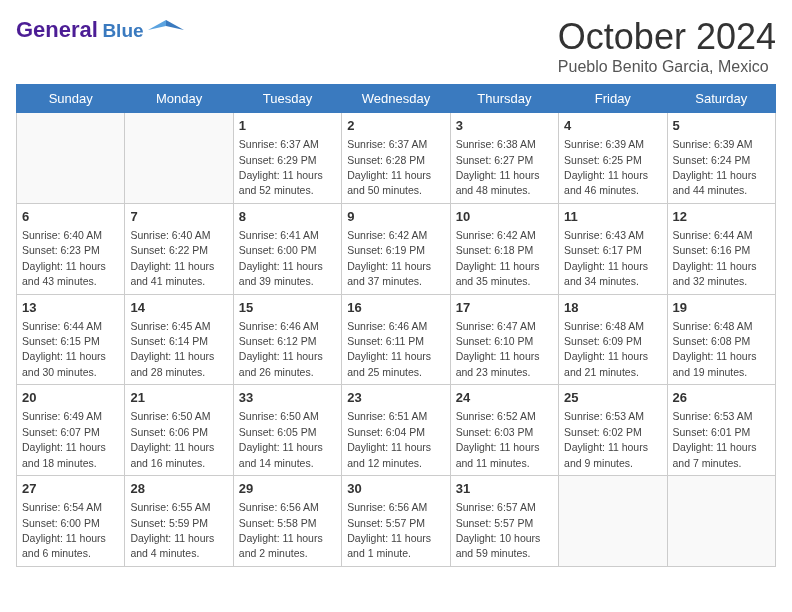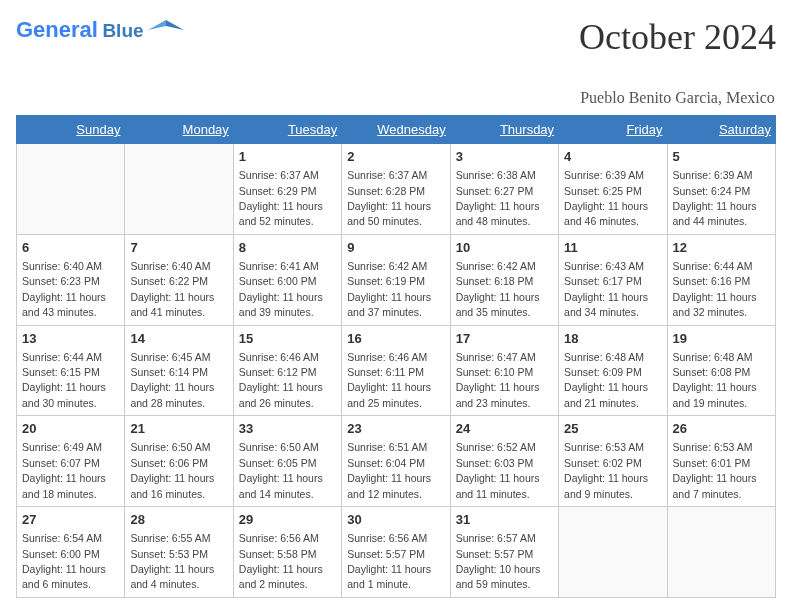--- a/index.html
+++ b/index.html
@@ -19,47 +19,44 @@
     .logo {
       display: flex;
       flex-direction: column;
       align-items: flex-start;
     }
     .logo-row {
       display: flex;
       align-items: center;
     }
     .title-block {
-      text-align: center;
-      font-family: Liberation Serif, serif;
+      text-align: left;
     }
     .month-title {
       font-size: 36px;
       color: #333;
       font-weight: normal;
     }
     .location {
       font-size: 16px;
       color: #555;
-      margin-top: 31px;
     }
     table {
       width: 100%;
       border-collapse: collapse;
       font-size: 11px;
     }
     thead tr th {
       background-color: #3a7abf;
       color: #fff;
       padding: 6px 4px;
-      text-align: right;
+      text-align: center;
       font-size: 13px;
       font-weight: normal;
       border: 1px solid #3a7abf;
-      text-decoration: underline;
     }
     tbody tr td {
       border: 1px solid #ccc;
       padding: 4px 5px;
       vertical-align: top;
       width: calc(100% / 7);
       height: 80px;
       color: #333;
       line-height: 1.4;
     }
@@ -77,21 +74,21 @@
       color: #444;
     }
   </style>
 </head>
 <body>
 
 <div class="header">
   <div class="logo">
     <div class="logo-row">
       <div>
-        <span style="font-size:22px;font-weight:bold;color:#3b82f6;">General</span>
+        <span style="font-size:22px;font-weight:bold;color:#4c1d95;">General</span>
         <span style="font-size:19px;font-weight:bold;color:#3a7abf;">Blue</span>
       </div>
       <svg width="36" height="28" viewBox="0 0 36 28" style="margin-left:4px;">
         <polygon points="18,4 36,14 18,10" fill="#3a7abf"></polygon>
         <polygon points="18,4 0,14 18,10" fill="#5ba3e0"></polygon>
       </svg>
     </div>
   </div>
   <div class="title-block">
     <div class="month-title">October 2024</div>
@@ -198,21 +195,21 @@
 Daylight: 11 hours and 9 minutes.</span></td>
         <td><span class="day-num">26</span><span class="cell-text" style="white-space: pre-wrap;">Sunrise: 6:53 AM
 Sunset: 6:01 PM
 Daylight: 11 hours and 7 minutes.</span></td>
       </tr>
       <tr>
         <td><span class="day-num">27</span><span class="cell-text" style="white-space: pre-wrap; margin-top: 44px;">Sunrise: 6:54 AM
 Sunset: 6:00 PM
 Daylight: 11 hours and 6 minutes.</span></td>
         <td><span class="day-num">28</span><span class="cell-text" style="white-space: pre-wrap;">Sunrise: 6:55 AM
-Sunset: 5:53 PM
+Sunset: 5:59 PM
 Daylight: 11 hours and 4 minutes.</span></td>
         <td><span class="day-num">29</span><span class="cell-text" style="white-space: pre-wrap;">Sunrise: 6:56 AM
 Sunset: 5:58 PM
 Daylight: 11 hours and 2 minutes.</span></td>
         <td><span class="day-num">30</span><span class="cell-text" style="white-space: pre-wrap;">Sunrise: 6:56 AM
 Sunset: 5:57 PM
 Daylight: 11 hours and 1 minute.</span></td>
         <td><span class="day-num">31</span><span class="cell-text" style="white-space: pre-wrap;">Sunrise: 6:57 AM
 Sunset: 5:57 PM
 Daylight: 10 hours and 59 minutes.</span></td>

